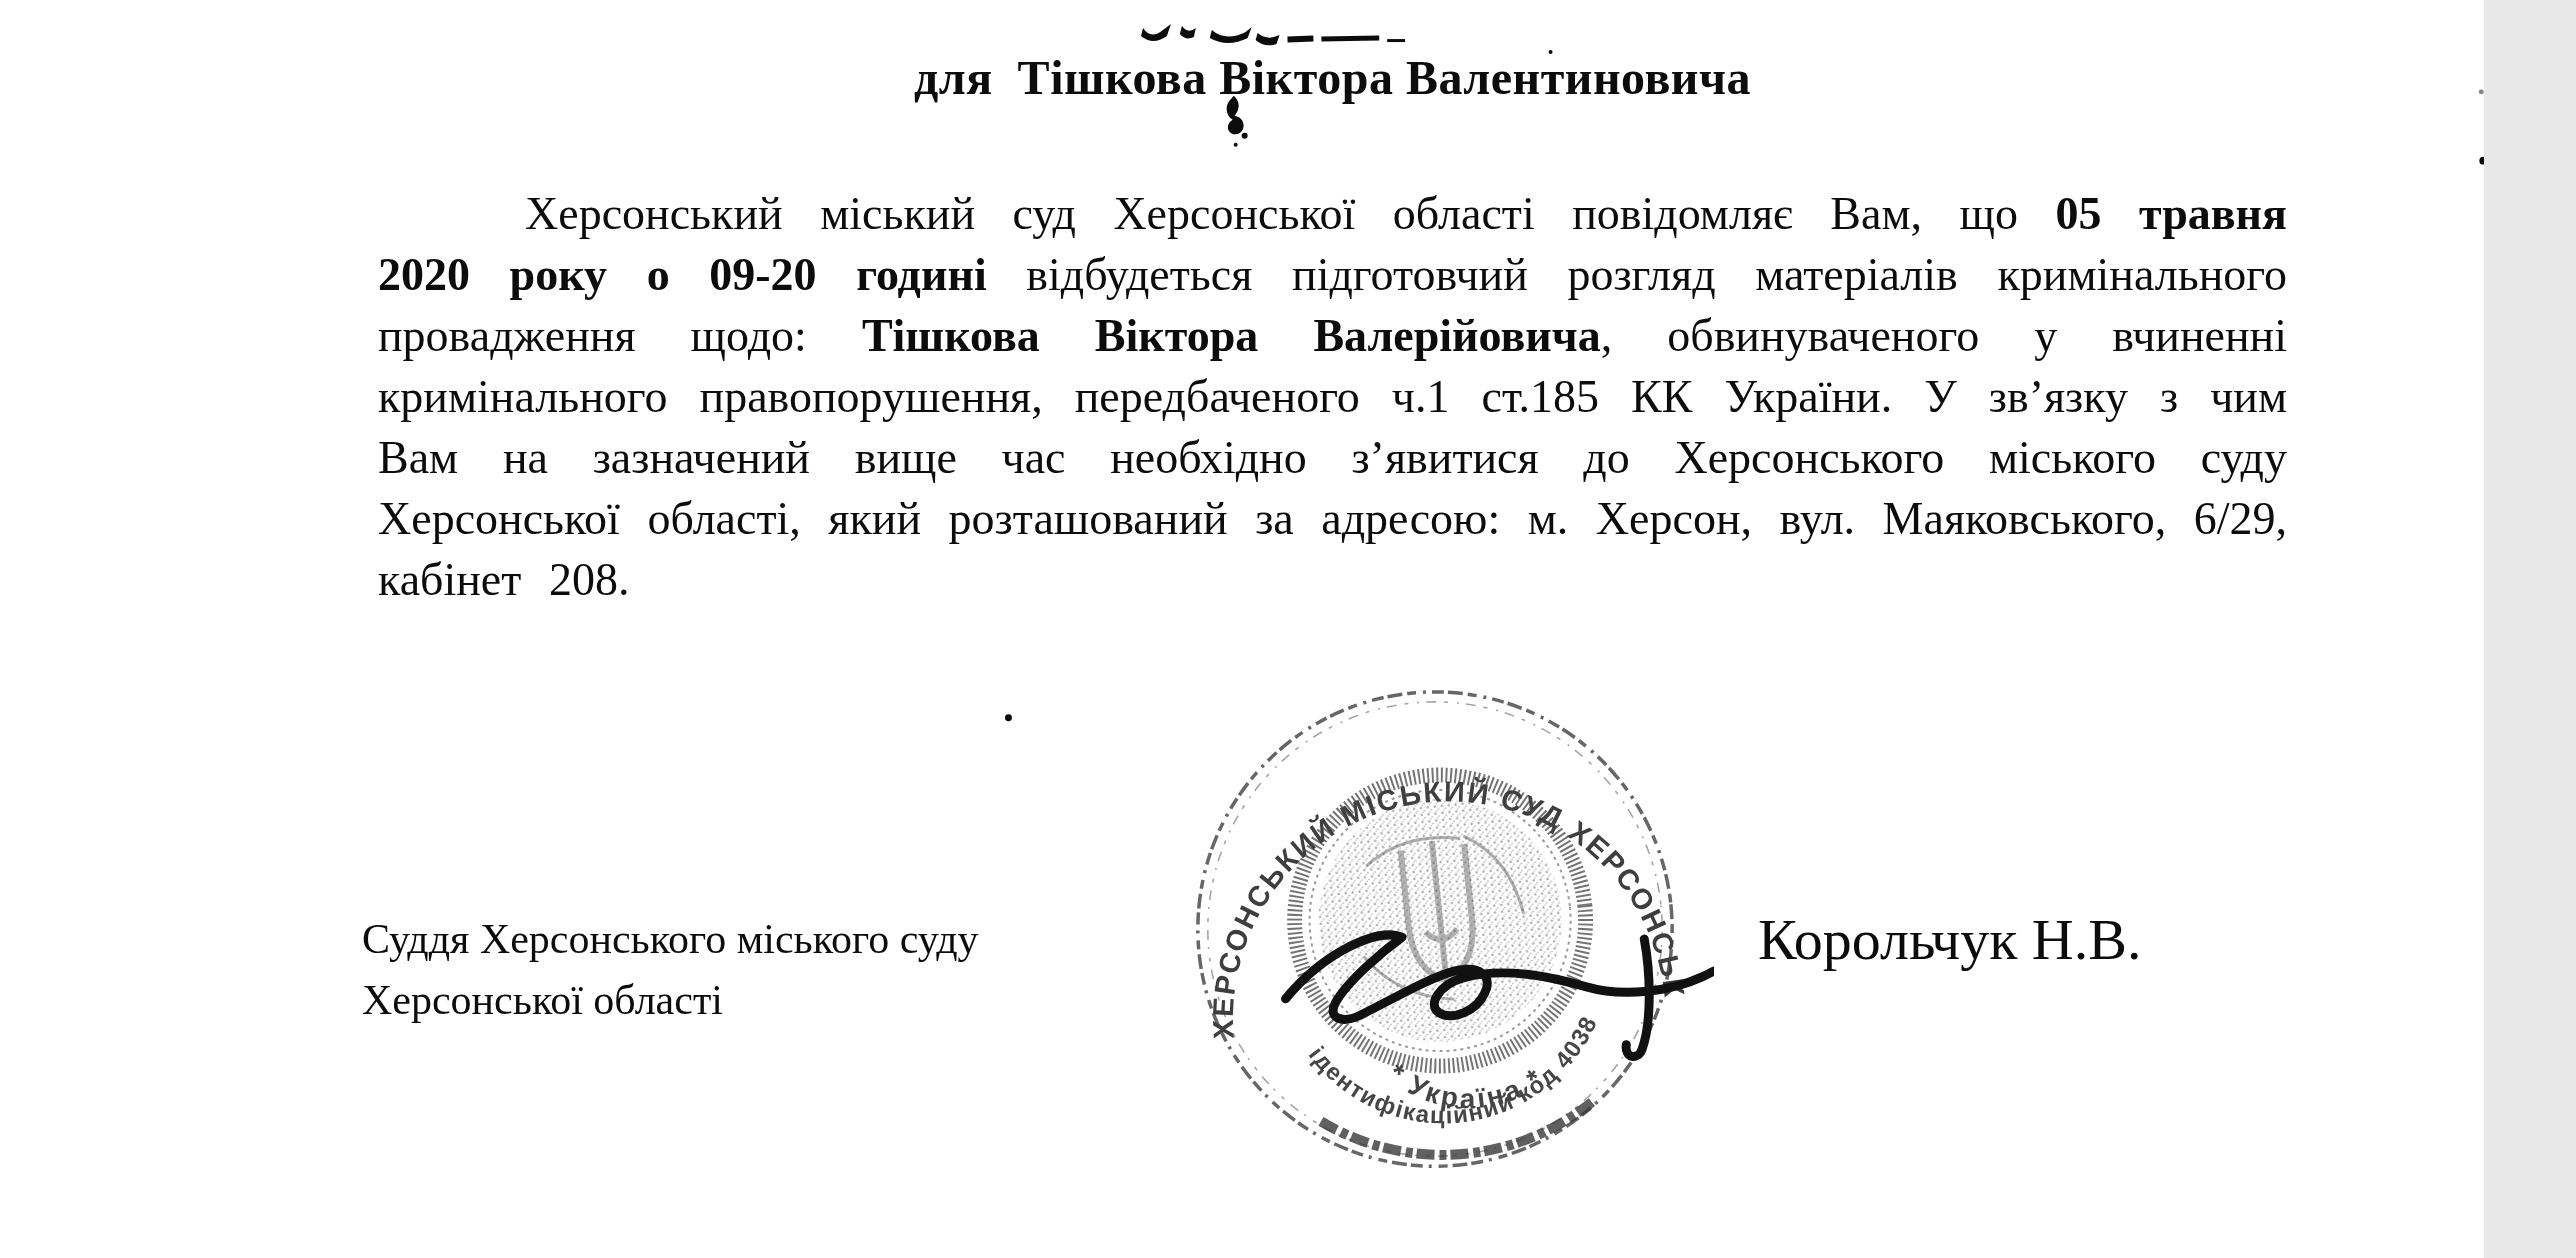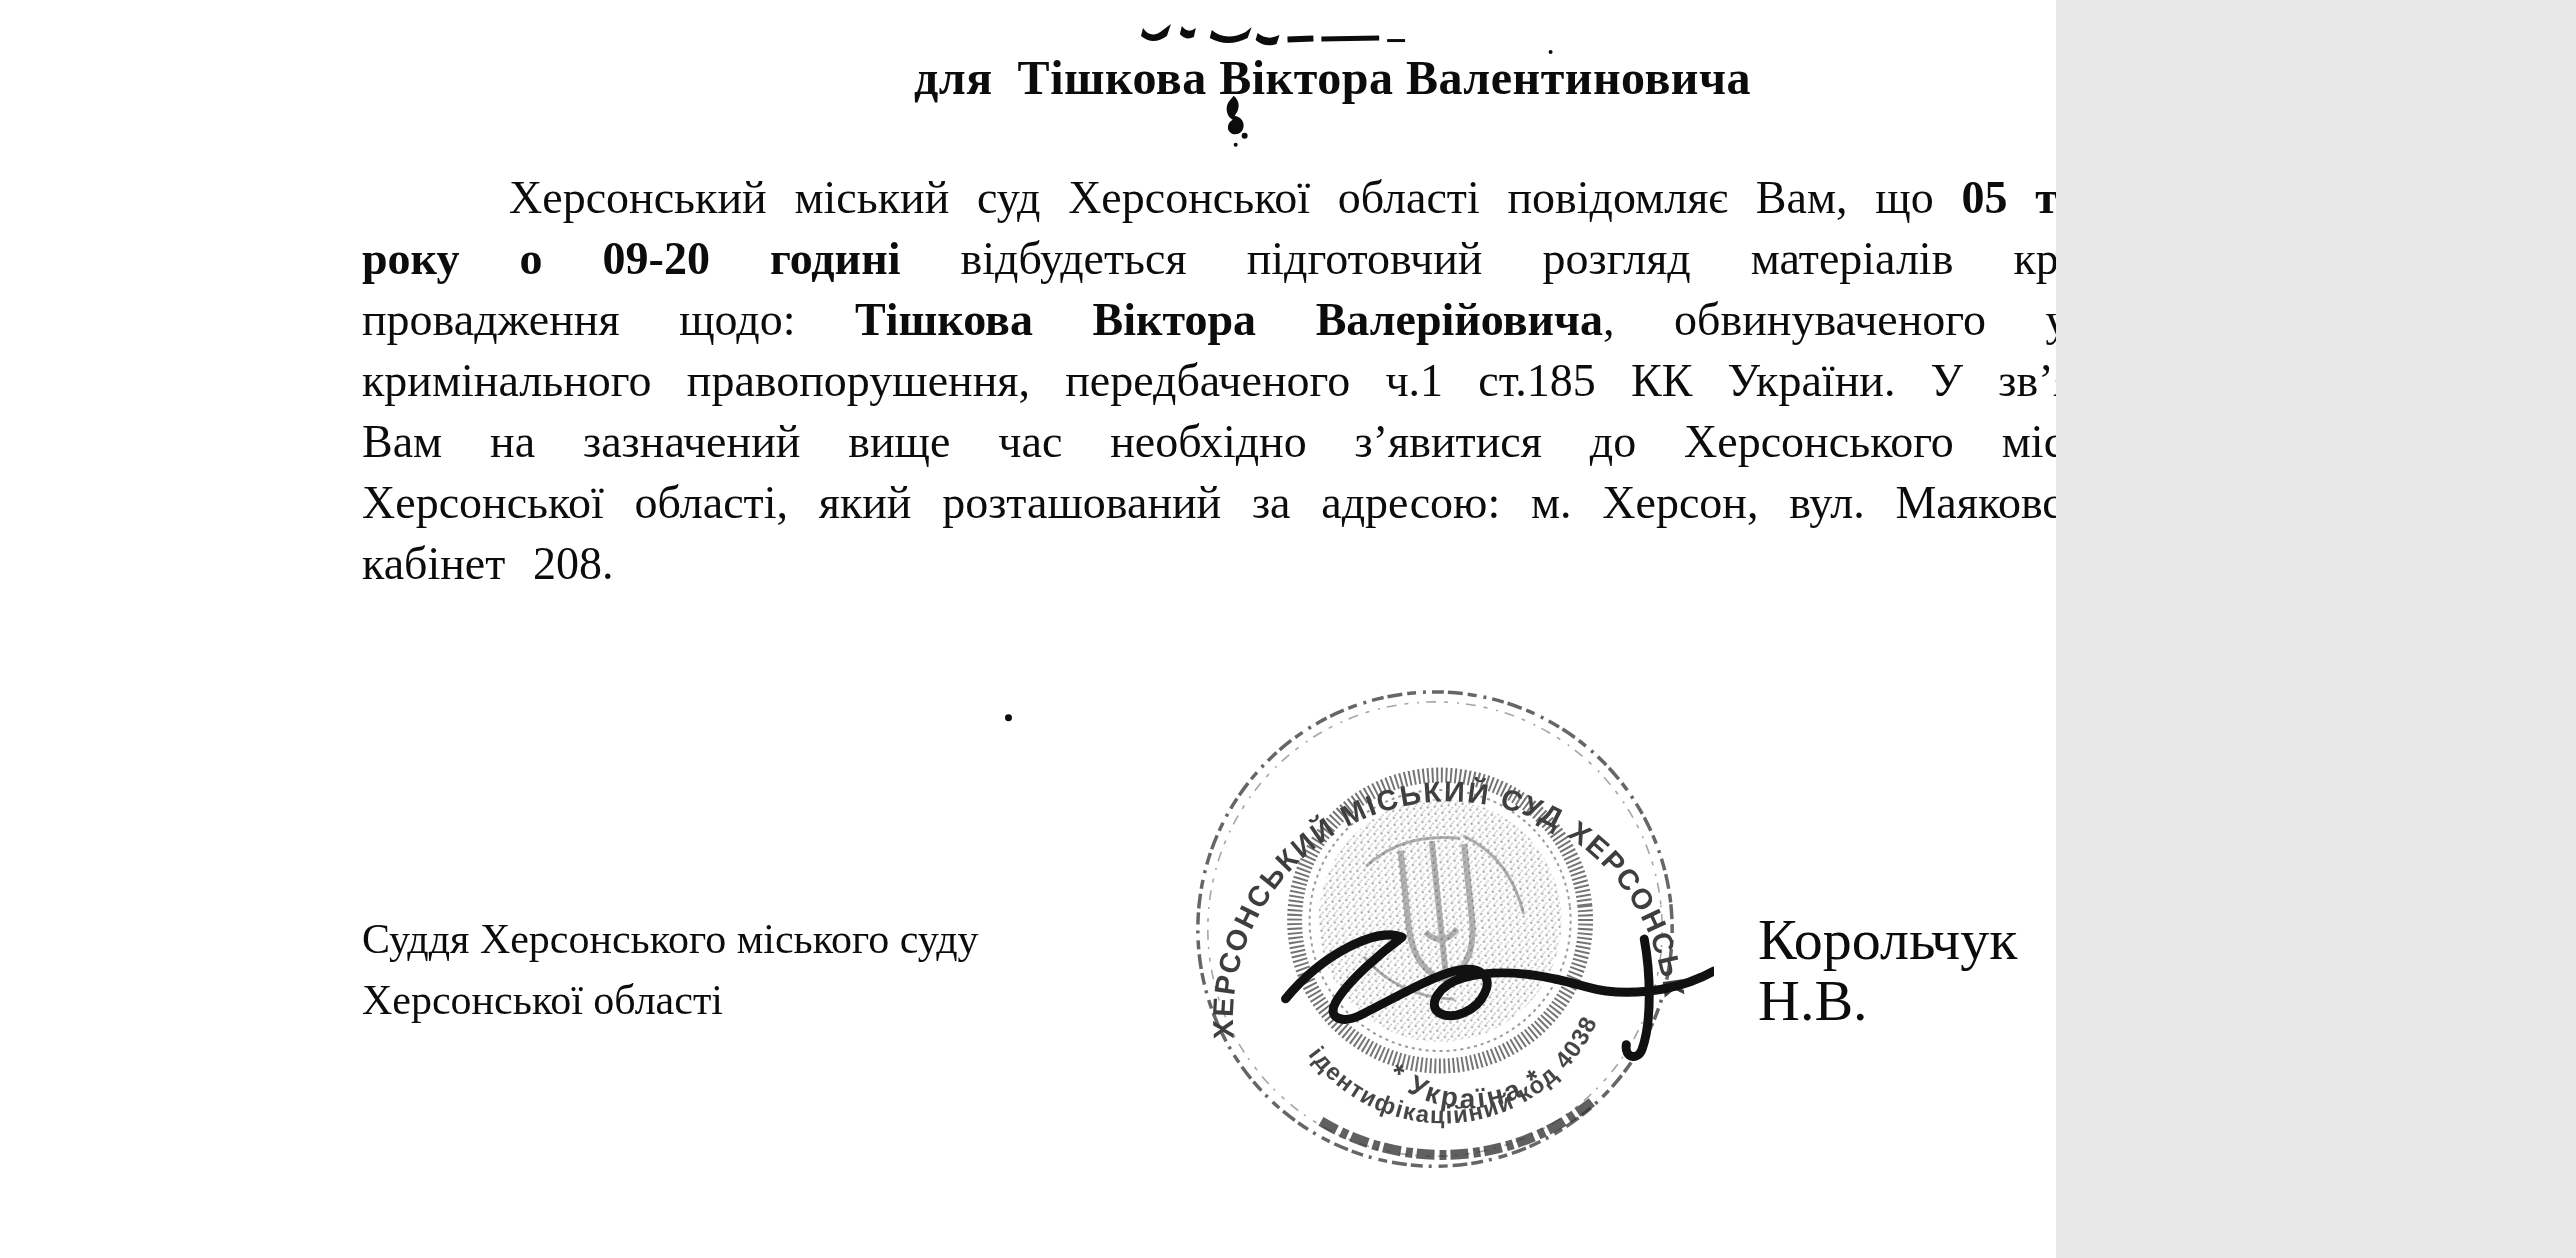--- a/index.html
+++ b/index.html
@@ -1,35 +1,35 @@
 <!DOCTYPE html>
 <html lang="uk"><head>
 <meta charset="utf-8">
 <style>
   html,body{margin:0;padding:0;background:#e8e8e8;}
   .page{
     position:relative;
-    width:2056px;height:1259px;
+    width:2484px;height:1259px;
     background:#ffffff;
     overflow:hidden;
     font-family:"Liberation Serif", serif;
     color:#0c0c0c;
   }
   .recipient{
     position:absolute;left:362px;top:50px;width:1941px;
     text-align:center;font-weight:bold;font-size:48px;line-height:56px;
     white-space:pre-wrap;
     letter-spacing:0.5px;
   }
   .content{
     position:absolute;left:362px;top:167px;width:1941px;
     font-size:46px;line-height:61px;text-align:justify;
     word-spacing:16px;
   }
-  .content p{margin:0;text-indent:147px;}
+  .content p{margin:16px;text-indent:147px;}
   .content p.p2{margin-top:50px;}
   .b{font-weight:bold;}
   .sig-left{
     position:absolute;left:362px;top:909px;
     font-size:42px;line-height:61px;
   }
   .sig-name{
     position:absolute;left:1758px;top:909px;
     font-size:58px;line-height:61px;
   }

